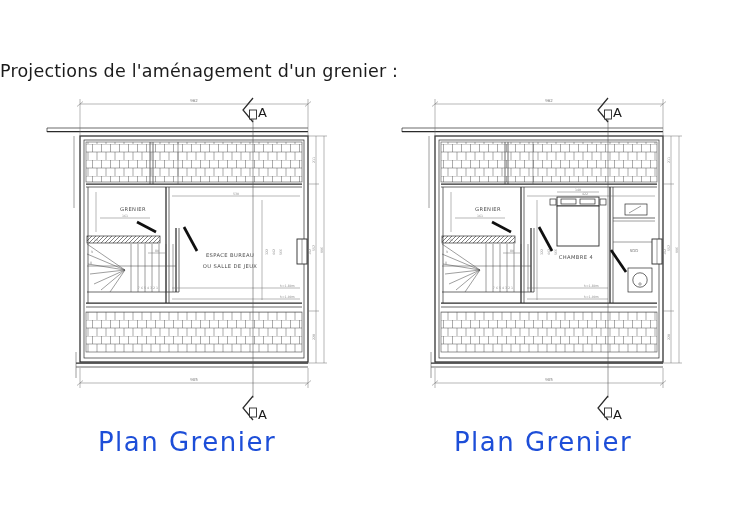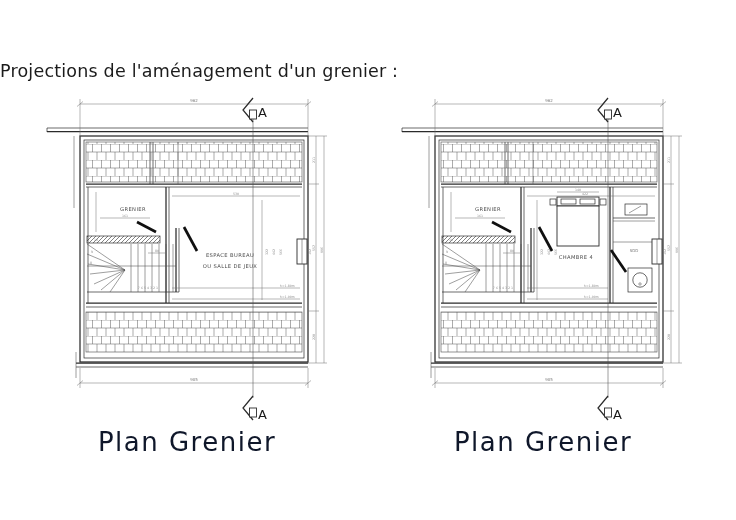--- a/index.html
+++ b/index.html
@@ -1,20 +1,20 @@
 <!DOCTYPE html>
 <html><head>
 <meta charset="utf-8">
 <style>
   html,body{margin:0;padding:0;background:#888;}
   #canvas{position:relative;width:736px;height:520px;background:#ffffff;overflow:hidden;
           outline:1px solid #d8d8d8;font-family:"DejaVu Sans",sans-serif;}
   .title{position:absolute;top:30px;left:0;width:100%;text-align:left;
          color:#1b1b1b;font-size:17.5px;line-height:26px;letter-spacing:.2px;margin-top:28px;}
-  .caption{position:absolute;top:427px;width:250px;text-align:center;color:#0f172a;
+  .caption{position:absolute;top:427px;width:250px;text-align:center;color:#1d4ed8;
            font-size:26px;letter-spacing:1.5px;}
   #cap-left{left:62px;}
   #cap-right{left:418px;}
   svg{position:absolute;left:0;top:0;}
   svg *{fill:none;}
   .ln{stroke:#2b2b2b;stroke-width:1.25;}
   .ln2{stroke:#2b2b2b;stroke-width:.7;}
   .thin{stroke:#4f4f4f;stroke-width:.55;}
   .dim{stroke:#6e6e6e;stroke-width:.5;}
   .thick{stroke:#101010;stroke-width:2.7;}

